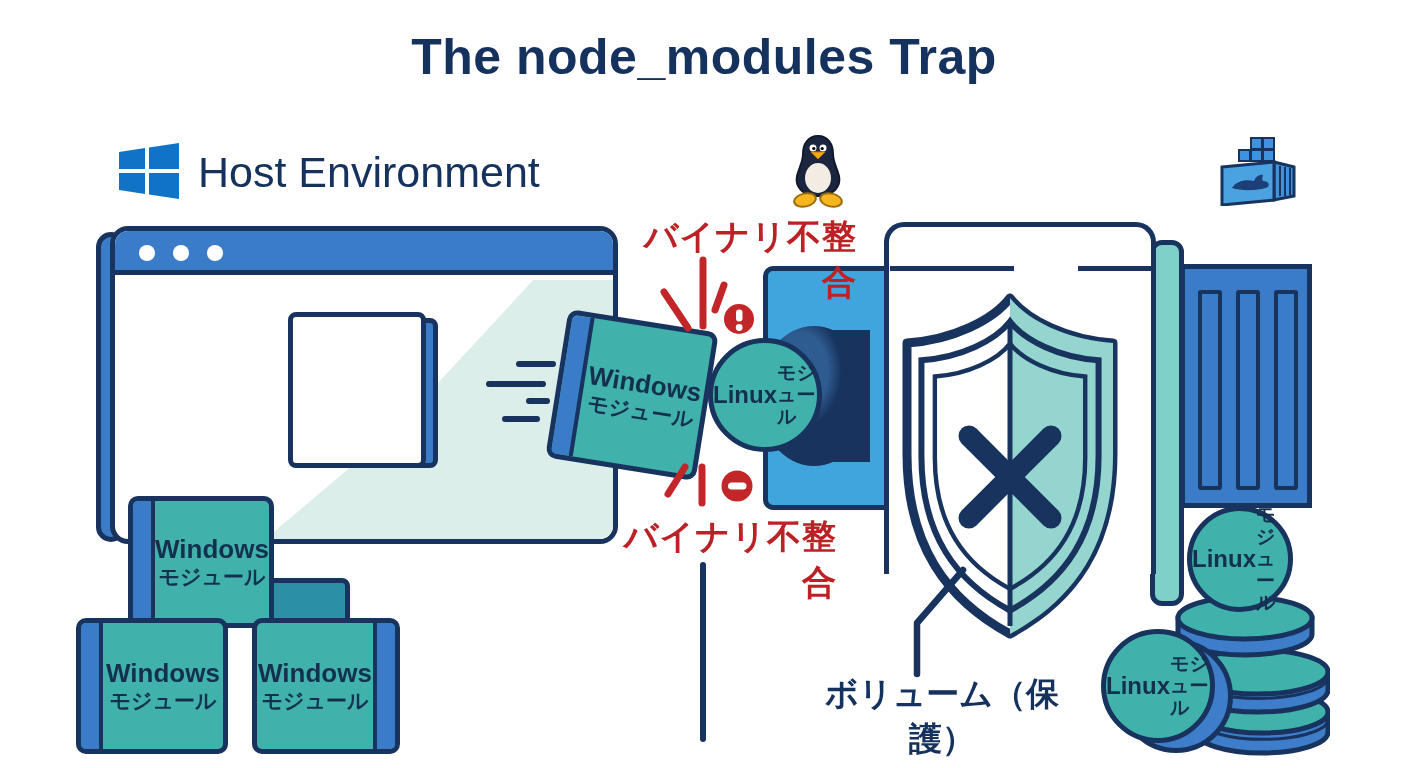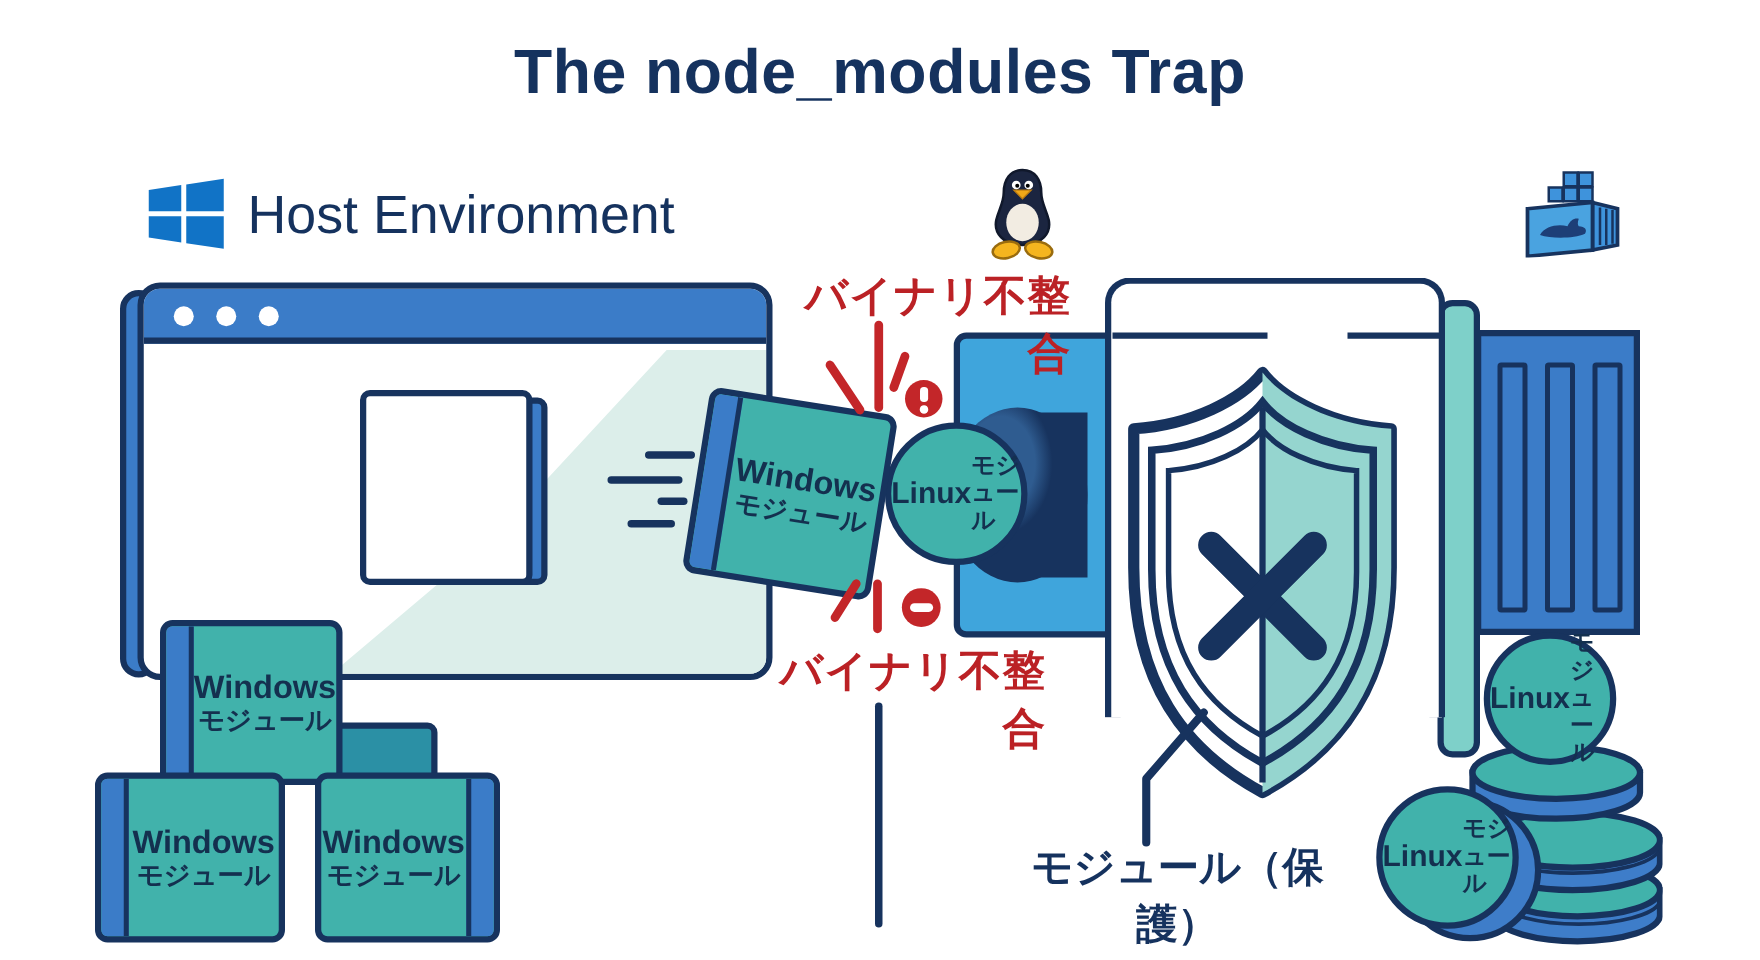--- a/index.html
+++ b/index.html
@@ -245,15 +245,15 @@
   </div>
   <div class="abs coin-back" style="left:1119px;top:639px;width:114px;height:114px;z-index:6"></div>
   <div class="abs coin" style="left:1101px;top:629px;width:114px;height:114px;z-index:7">
     <span class="en">Linux</span>
     <span class="jp">モジュール</span>
   </div>
 
   <svg class="abs" style="left:868px;top:560px;z-index:7" width="110" height="120" viewBox="0 0 110 120">
     <polyline points="95,10 49,63 49,114" fill="none" stroke="#17335e" stroke-width="6.5" stroke-linecap="round" stroke-linejoin="round"></polyline>
   </svg>
-  <div class="abs volume-label">モジュール（保護）</div>
+  <div class="abs volume-label">ボリューム（保護）</div>
 
 </div>
 
 </body></html>

